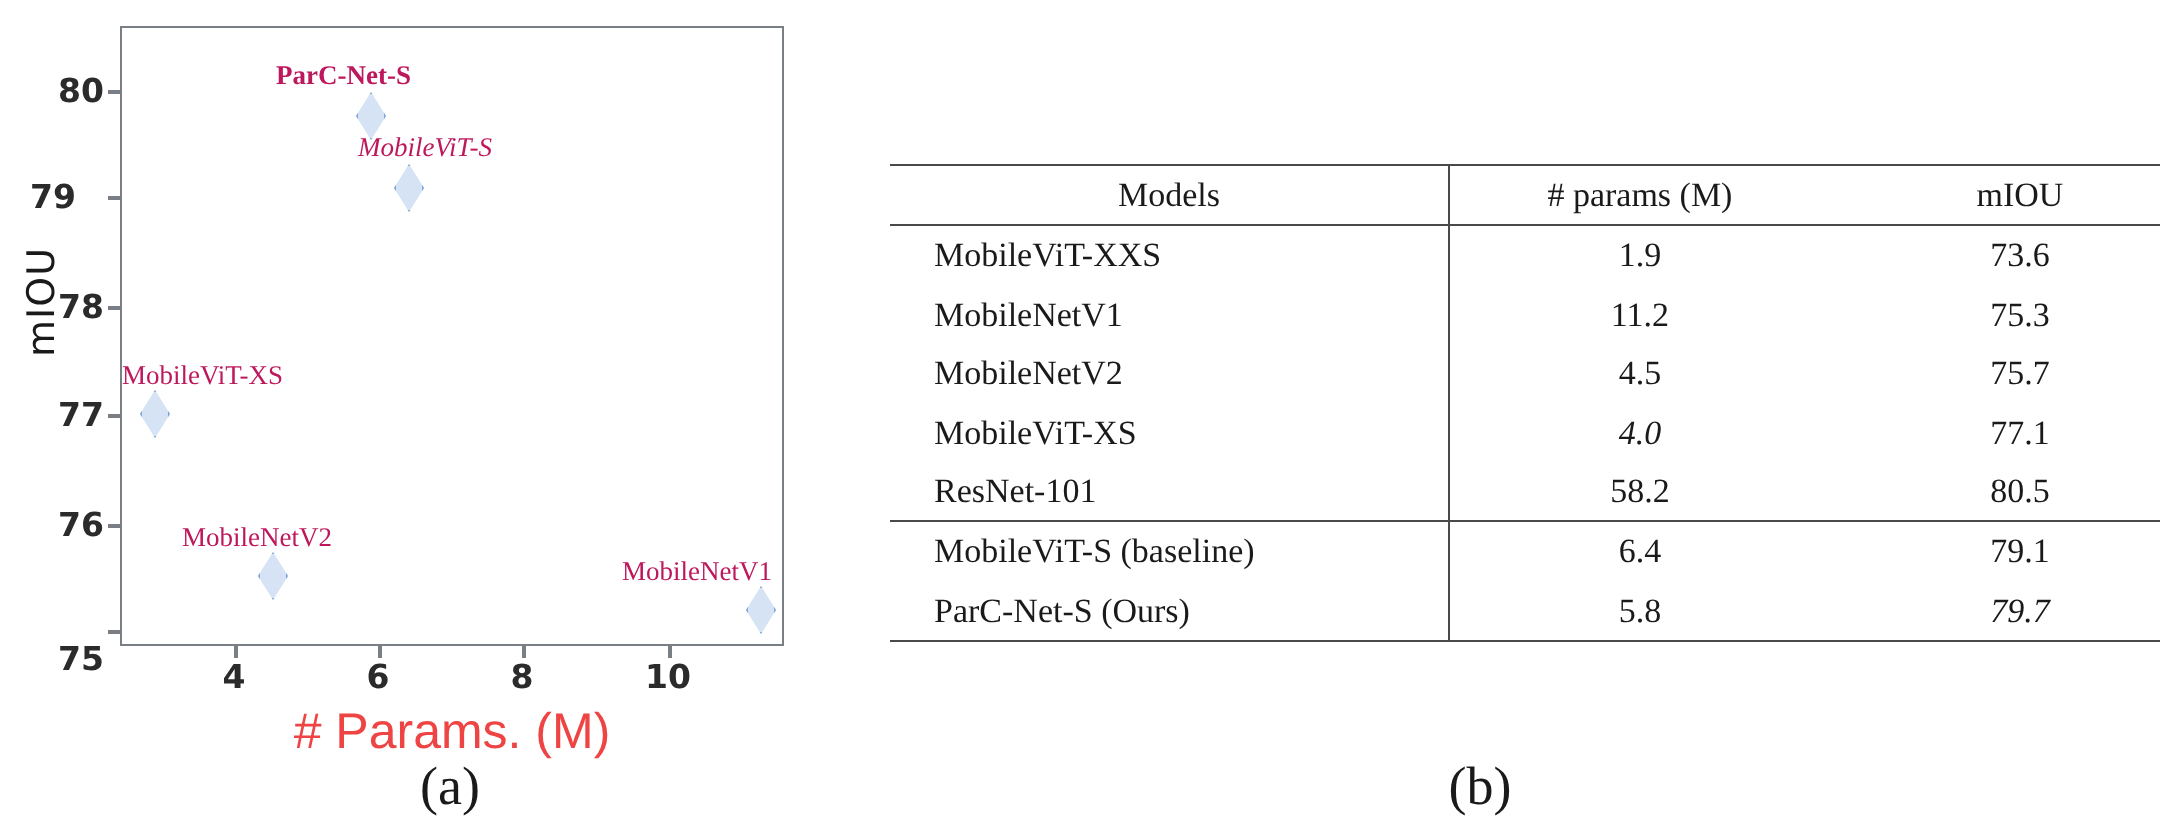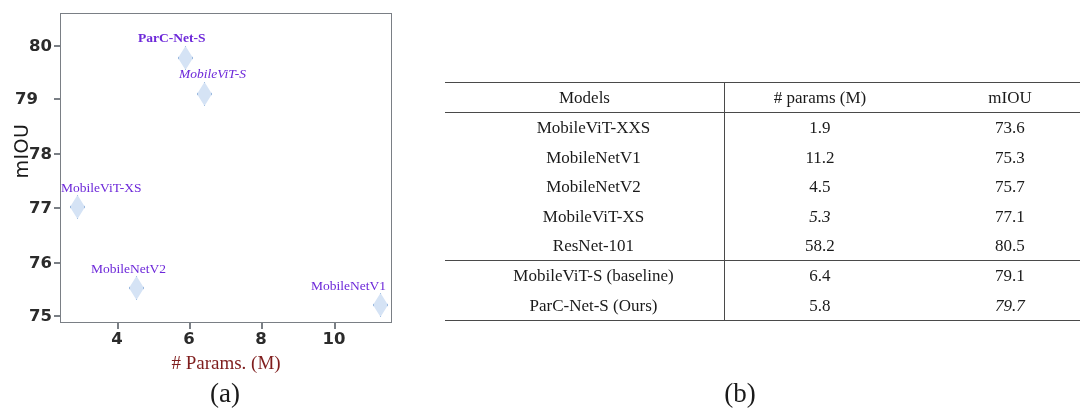--- a/index.html
+++ b/index.html
@@ -76,42 +76,42 @@
     transform-origin: center center;
     white-space: nowrap;
     letter-spacing: .5px;
   }
 
   #x-axis-title {
     position: absolute;
     left: 60px; top: 352px;
     width: 332px;
     text-align: center;
-    font-size: 19px;
-    font-family: Liberation Serif, serif;
-    color: #7f1d1d;
+    font-size: 25px;
+    font-family: Liberation Sans, sans-serif;
+    color: #ef4444;
     white-space: nowrap;
   }
 
   .marker {
     position: absolute;
     width: 15px; height: 24px;
     background: #d5e3f5;
     border: 1.2px solid #7ea6d6;
     box-sizing: border-box;
     
     clip-path: polygon(50% 0%, 100% 50%, 50% 100%, 0% 50%);
     -webkit-clip-path: polygon(50% 0%, 100% 50%, 50% 100%, 0% 50%);
   }
 
   .point-label {
     position: absolute;
     font-size: 13.5px;
     white-space: nowrap;
-    color: #6d28d9;
+    color: #be185d;
     font-family: "Liberation Serif", serif;
   }
   .point-label.bold   { font-weight: bold; }
   .point-label.italic { font-style: italic; }
 
   .fig-caption {
     position: absolute;
     font-family: "Liberation Serif", serif;
     font-size: 27px;
     color: #1a1a1a;
@@ -149,21 +149,21 @@
   }
   #results-table tbody tr.group-end {
     border-bottom: 1.3px solid #4a4a4a;
   }
   #results-table tbody tr.last-row {
     border-bottom: 1.6px solid #4a4a4a;
   }
   #results-table th.col-models,
   #results-table td.col-models {
     width: 250px;
-    text-align: center;
+    text-align: left;
     padding-left: 22px;
     border-right: 1.3px solid #4a4a4a;
   }
   #results-table th.col-models { text-align: center; padding-left: 4px; }
   #results-table th.col-params,
   #results-table td.col-params { width: 180px; }
   #results-table th.col-miou,
   #results-table td.col-miou   { width: 180px; }
 
   .v-bold   { font-weight: bold; margin-top: 20px; }
@@ -186,21 +186,21 @@
 
   <div class="y-tick-label" style="left:18px; top:144px; width:34px; right:auto;">78</div>
   <div class="y-tick-mark" style="left:54px; top:153px;"></div>
 
   <div class="y-tick-label" style="left:18px; top:198px; width:34px; right:auto;">77</div>
   <div class="y-tick-mark" style="left:54px; top:207px;"></div>
 
   <div class="y-tick-label" style="left:18px; top:253px; width:34px; right:auto;text-align:right;">76</div>
   <div class="y-tick-mark" style="left:54px; top:262px;"></div>
 
-  <div class="y-tick-label" style="left:18px; top:306px; width:34px; right:auto;">75</div>
+  <div class="y-tick-label" style="left:18px; top:320px; width:34px; right:auto;">75</div>
   <div class="y-tick-mark" style="left:54px; top:315px;"></div>
 
   <div class="x-tick-mark" style="left:117px; top:323px;"></div>
   <div class="x-tick-label" style="left:97px; top:329px;">4</div>
 
   <div class="x-tick-mark" style="left:189px; top:323px;"></div>
   <div class="x-tick-label" style="left:169px; top:329px;">6</div>
 
   <div class="x-tick-mark" style="left:261px; top:323px;"></div>
   <div class="x-tick-label" style="left:241px; top:329px;">8</div>
@@ -249,21 +249,21 @@
         <td class="col-params">11.2</td>
         <td class="col-miou">75.3</td>
       </tr>
       <tr>
         <td class="col-models">MobileNetV2</td>
         <td class="col-params">4.5</td>
         <td class="col-miou">75.7</td>
       </tr>
       <tr>
         <td class="col-models">MobileViT-XS</td>
-        <td class="col-params v-italic">5.3</td>
+        <td class="col-params v-italic">4.0</td>
         <td class="col-miou">77.1</td>
       </tr>
       <tr class="group-end">
         <td class="col-models">ResNet-101</td>
         <td class="col-params">58.2</td>
         <td class="col-miou v-bold">80.5</td>
       </tr>
       <tr>
         <td class="col-models">MobileViT-S (baseline)</td>
         <td class="col-params">6.4</td>

